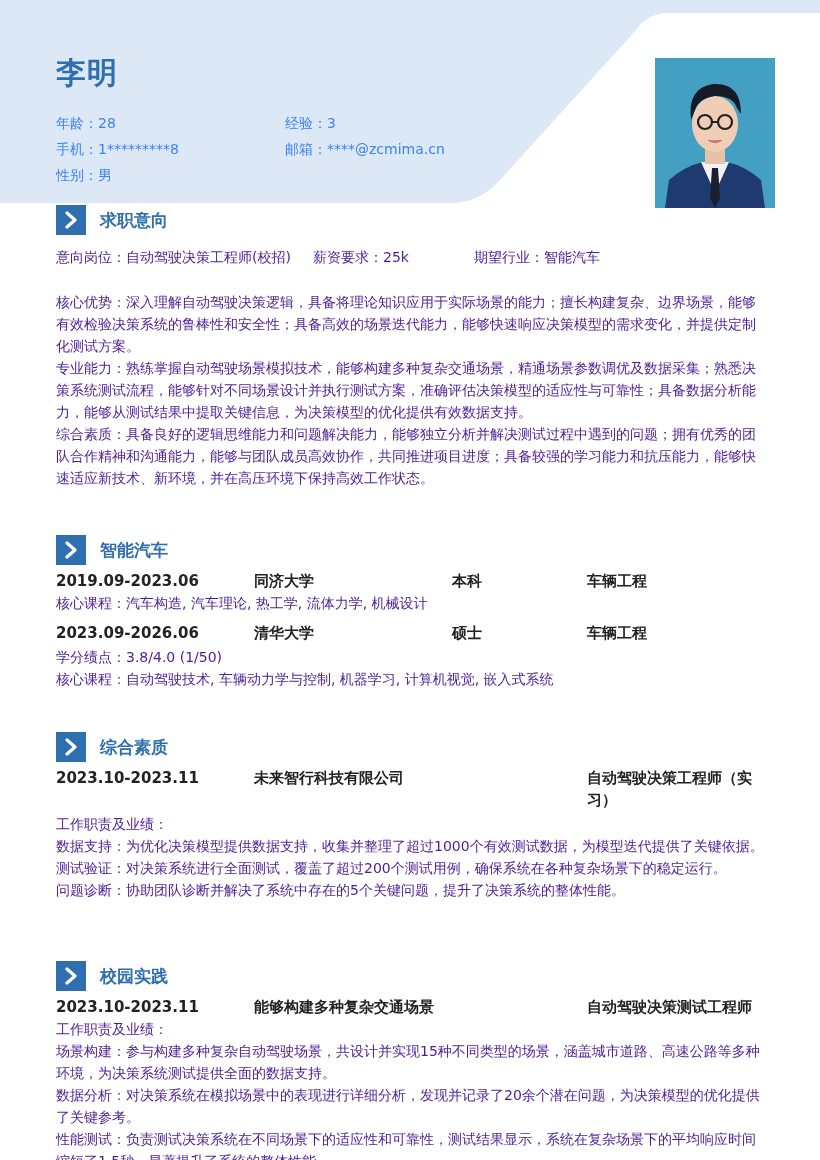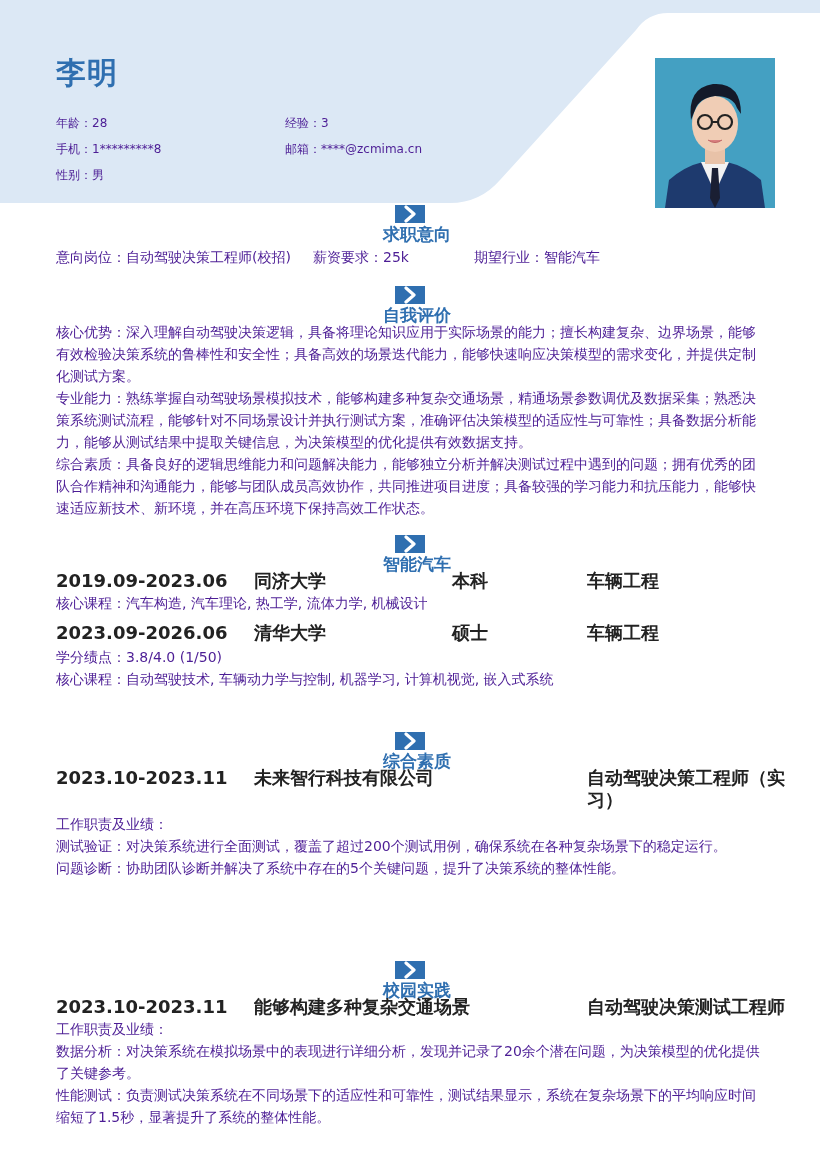--- a/index.html
+++ b/index.html
@@ -1,30 +1,30 @@
 <!DOCTYPE html>
 <html><head>
 <meta charset="utf-8">
 <style>
   * { box-sizing: border-box; margin: 0; padding: 0; }
   html, body { width: 820px; height: 1160px; overflow: hidden; background: #ffffff; }
   body { font-family: "DejaVu Sans", "Liberation Sans", sans-serif; color: #333333; font-size: 14px; position: relative; }
   .header-bg { position: absolute; left: 0; top: 0; width: 820px; height: 210px; }
   .header { position: absolute; left: 0; top: 13px; width: 820px; height: 205px; }
   .name { position: absolute; left: 56px; top: 40px; font-size: 30px; font-weight: bold; color: #2f6fb0; letter-spacing: 1px; }
-  .info-row { position: absolute; left: 56px; font-size: 12px; color: #4c1d95; height: 22px; line-height: 22px; }
+  .info-row { position: absolute; left: 56px; font-size: 14px; color: #3b82f6; height: 22px; line-height: 22px; }
   .info-row .c2 { position: absolute; left: 229px; white-space: nowrap; }
   .info-row span { white-space: nowrap; }
   .photo { position: absolute; left: 655px; top: 45px; width: 120px; height: 150px; background: linear-gradient(180deg, #4aa5c4 0%, #3a96b9 100%); overflow: hidden; }
   .section { position: absolute; left: 56px; width: 708px; }
-  .sec-head { height: 30px; display: flex; align-items: center; flex-direction: column; }
+  .sec-head { height: 30px; display: flex; align-items: center; }
   .sec-icon { width: 30px; height: 30px; background: #2f6fb0; display: flex; align-items: center; justify-content: center; }
   .sec-title { margin-left: 14px; font-size: 17px; font-weight: bold; color: #2f6fb0; }
   .p { font-size: 14px; line-height: 22px; color: #4c1d95; }
-  .row { position: relative; height: 22px; font-size: 18px; line-height: 22px; font-weight: bold; color: #222; }
+  .row { position: relative; height: 22px; font-size: 15px; line-height: 22px; font-weight: bold; color: #222; }
   .row span { position: absolute; top: 0; white-space: nowrap; }
   .row .col1 { left: 0; }
   .row .col2 { left: 198px; }
   .row .col3 { left: 396px; }
   .row .col4 { left: 531px; }
 </style>
 </head>
 <body>
 
 <svg class="header-bg" width="820" height="210" viewBox="0 0 820 210">
@@ -81,28 +81,20 @@
     <div class="sec-title">求职意向</div>
   </div>
   <div class="p" style="position:relative; margin-top:11px; height:22px;">
     <span style="position:absolute; left:0; white-space:nowrap;"><span>意向岗位：</span><span>自动驾驶决策工程师(校招)</span></span>
     <span style="position:absolute; left:257px; white-space:nowrap;"><span>薪资要求：</span><span>25k</span></span>
     <span style="position:absolute; left:418px; white-space:nowrap;"><span>期望行业：</span><span>智能汽车</span></span>
   </div>
 </div>
 
 <div class="section" style="top:286px;">
-  <div class="sec-head">
-    <div class="sec-icon">
-      <svg width="14" height="18" viewBox="0 0 14 18">
-          <path d="M3,2 L11,9 L3,16" fill="none" stroke="#ffffff" stroke-width="3.2" stroke-linecap="round" stroke-linejoin="round"></path>
-        </svg>
-    </div>
-    <div class="sec-title">自我评价</div>
-  </div>
   <div style="margin-top:5px;">
     <div class="p">核心优势：深入理解自动驾驶决策逻辑，具备将理论知识应用于实际场景的能力；擅长构建复杂、边界场景，能够有效检验决策系统的鲁棒性和安全性；具备高效的场景迭代能力，能够快速响应决策模型的需求变化，并提供定制化测试方案。</div>
     <div class="p">专业能力：熟练掌握自动驾驶场景模拟技术，能够构建多种复杂交通场景，精通场景参数调优及数据采集；熟悉决策系统测试流程，能够针对不同场景设计并执行测试方案，准确评估决策模型的适应性与可靠性；具备数据分析能力，能够从测试结果中提取关键信息，为决策模型的优化提供有效数据支持。</div>
     <div class="p">综合素质：具备良好的逻辑思维能力和问题解决能力，能够独立分析并解决测试过程中遇到的问题；拥有优秀的团队合作精神和沟通能力，能够与团队成员高效协作，共同推进项目进度；具备较强的学习能力和抗压能力，能够快速适应新技术、新环境，并在高压环境下保持高效工作状态。</div>
   </div>
 </div>
 
 <div class="section" style="top:535px;">
   <div class="sec-head">
     <div class="sec-icon">
@@ -144,34 +136,36 @@
   </div>
   <div class="row" style="margin-top:5px; height:44px;">
     <span class="col1">2023.10-2023.11</span>
     <span class="col2">未来智行科技有限公司</span>
     <span class="col4" style="top:0;">
       <span style="position:static; display:block;">自动驾驶决策工程师（实</span>
       <span style="position:static; display:block;">习）</span>
     </span>
   </div>
   <div class="p" style="margin-top:2px;">工作职责及业绩：</div>
+  <div class="p">数据支持：为优化决策模型提供数据支持，收集并整理了超过1000个有效测试数据，为模型迭代提供了关键依据。</div>
   <div class="p">测试验证：对决策系统进行全面测试，覆盖了超过200个测试用例，确保系统在各种复杂场景下的稳定运行。</div>
   <div class="p">问题诊断：协助团队诊断并解决了系统中存在的5个关键问题，提升了决策系统的整体性能。</div>
 </div>
 
 <div class="section" style="top:961px;">
   <div class="sec-head">
     <div class="sec-icon">
       <svg width="14" height="18" viewBox="0 0 14 18">
           <path d="M3,2 L11,9 L3,16" fill="none" stroke="#ffffff" stroke-width="3.2" stroke-linecap="round" stroke-linejoin="round"></path>
         </svg>
     </div>
     <div class="sec-title">校园实践</div>
   </div>
   <div class="row" style="margin-top:5px;">
     <span class="col1">2023.10-2023.11</span>
     <span class="col2">能够构建多种复杂交通场景</span>
     <span class="col4">自动驾驶决策测试工程师</span>
   </div>
   <div class="p">工作职责及业绩：</div>
+  <div class="p">场景构建：参与构建多种复杂自动驾驶场景，共设计并实现15种不同类型的场景，涵盖城市道路、高速公路等多种环境，为决策系统测试提供全面的数据支持。</div>
   <div class="p">数据分析：对决策系统在模拟场景中的表现进行详细分析，发现并记录了20余个潜在问题，为决策模型的优化提供了关键参考。</div>
   <div class="p">性能测试：负责测试决策系统在不同场景下的适应性和可靠性，测试结果显示，系统在复杂场景下的平均响应时间缩短了1.5秒，显著提升了系统的整体性能。</div>
 </div>
 
 </body></html>

